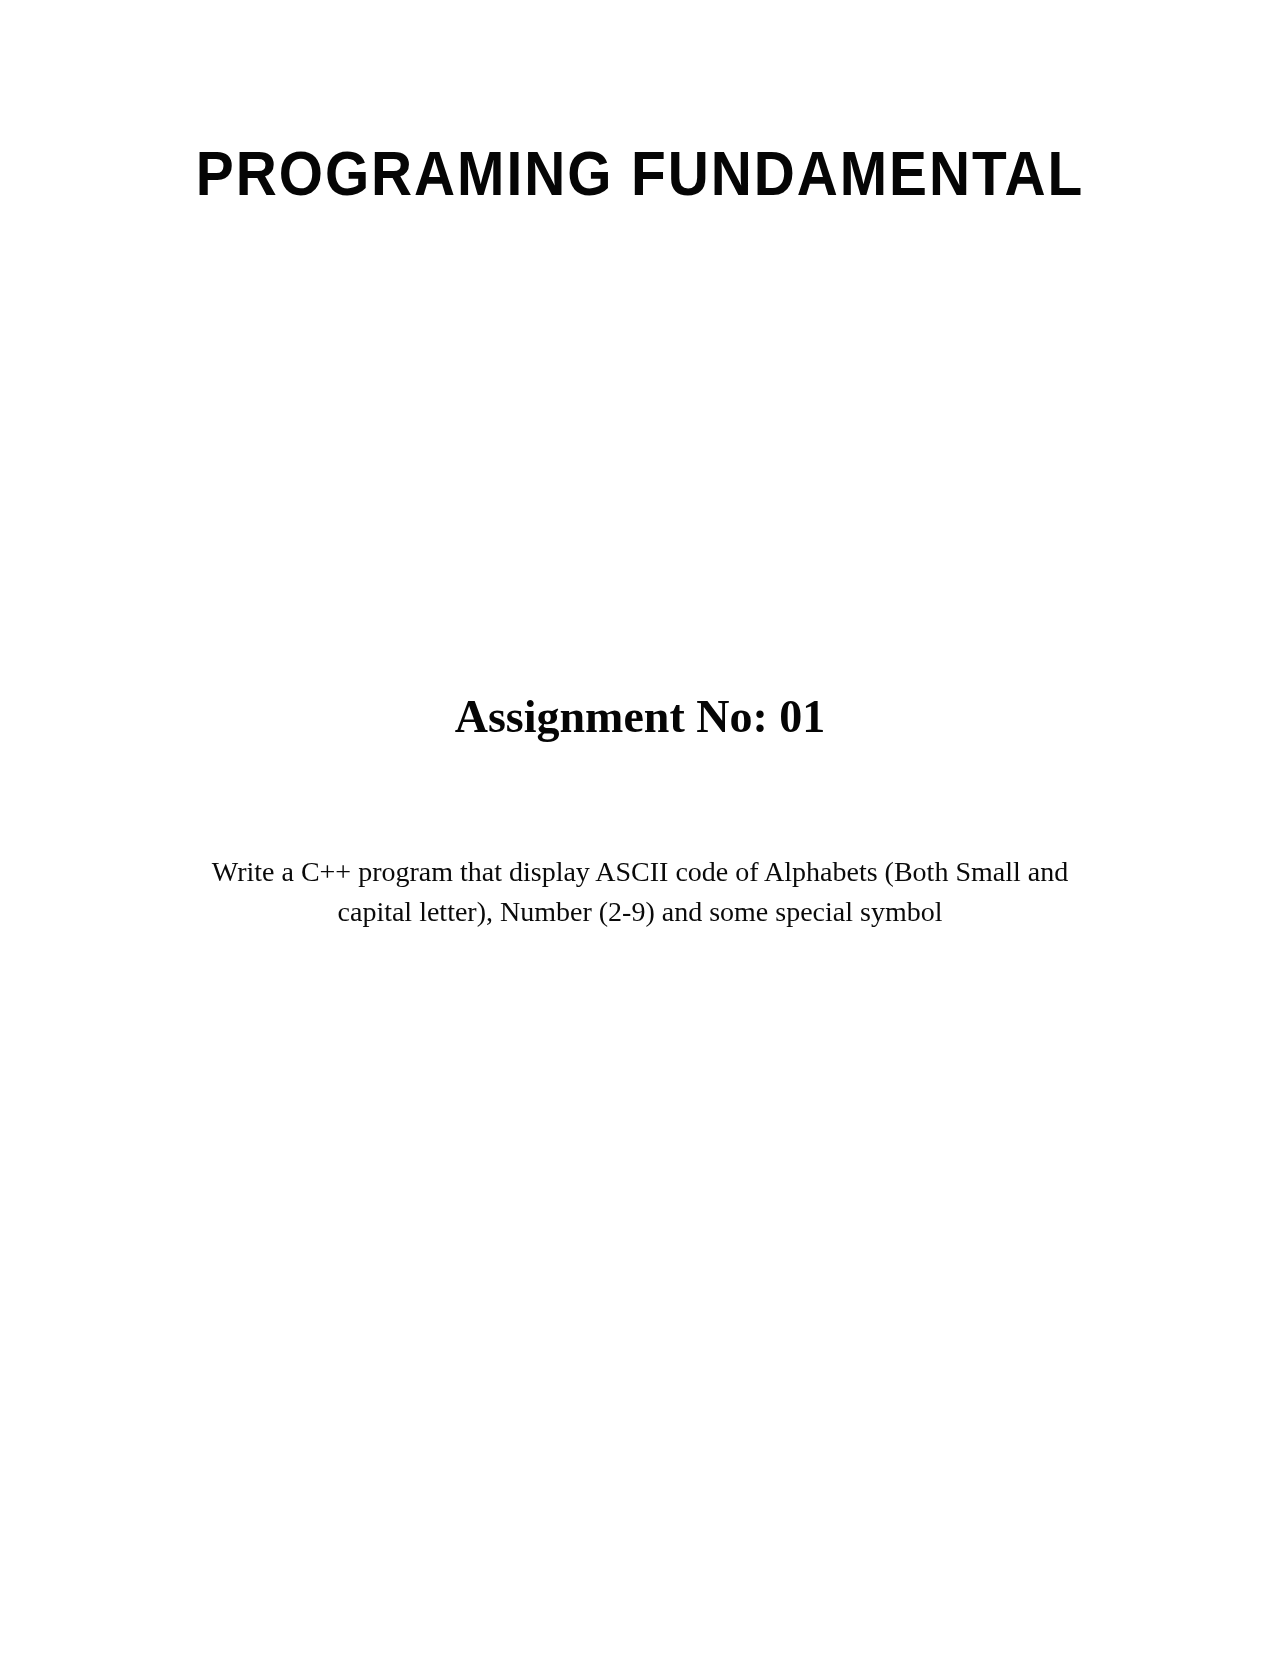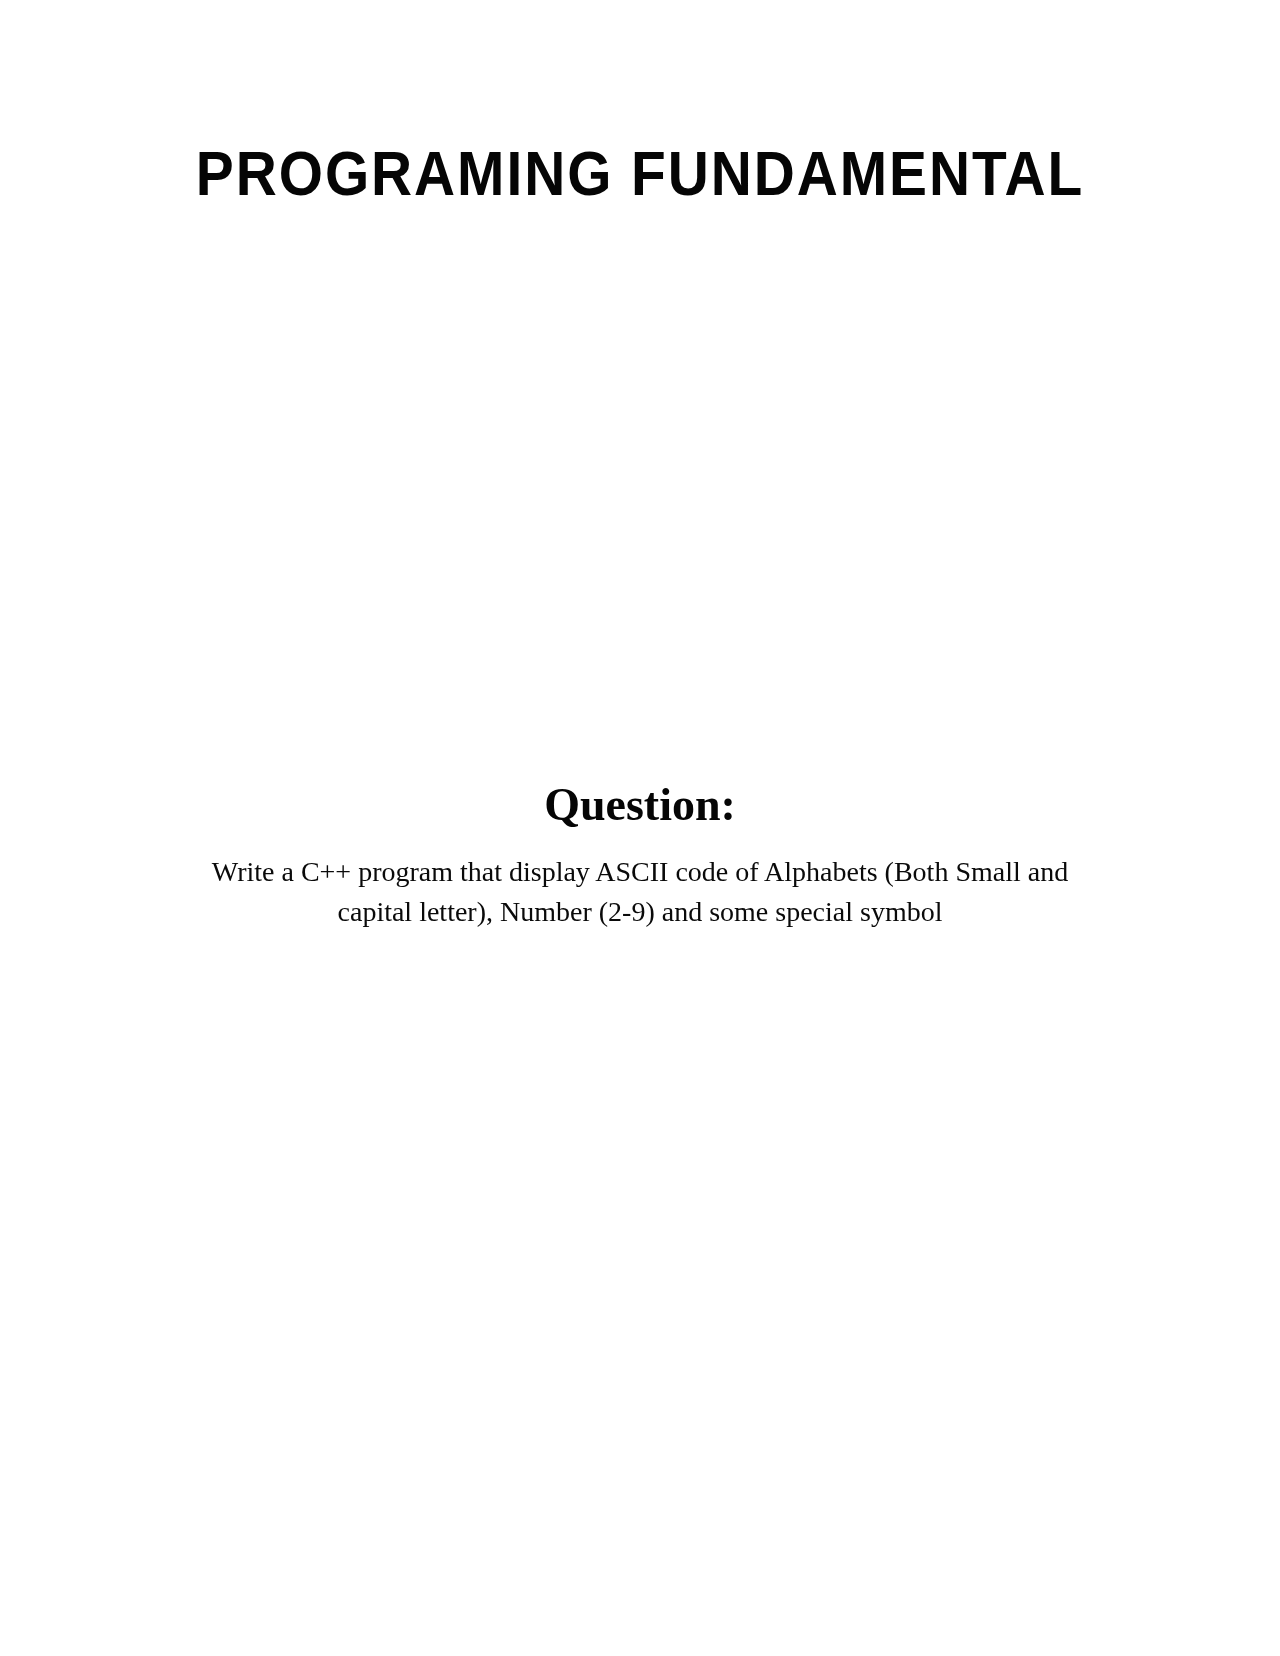--- a/index.html
+++ b/index.html
@@ -73,18 +73,18 @@
     color: #0a0a0a;
   }
 </style>
 </head>
 <body>
 
 <div class="page">
 
   <h1 class="doc-title">PROGRAMING FUNDAMENTAL</h1>
 
+  <h2 class="assignment-heading">Assignment No: 01</h2>
 
-  <h2 class="question-heading">Question:</h2>
 
   <p class="question-text">Write a C++ program that display ASCII code of Alphabets (Both Small and capital letter), Number (2-9) and some special symbol</p>
 
 </div>
 
 </body></html>

